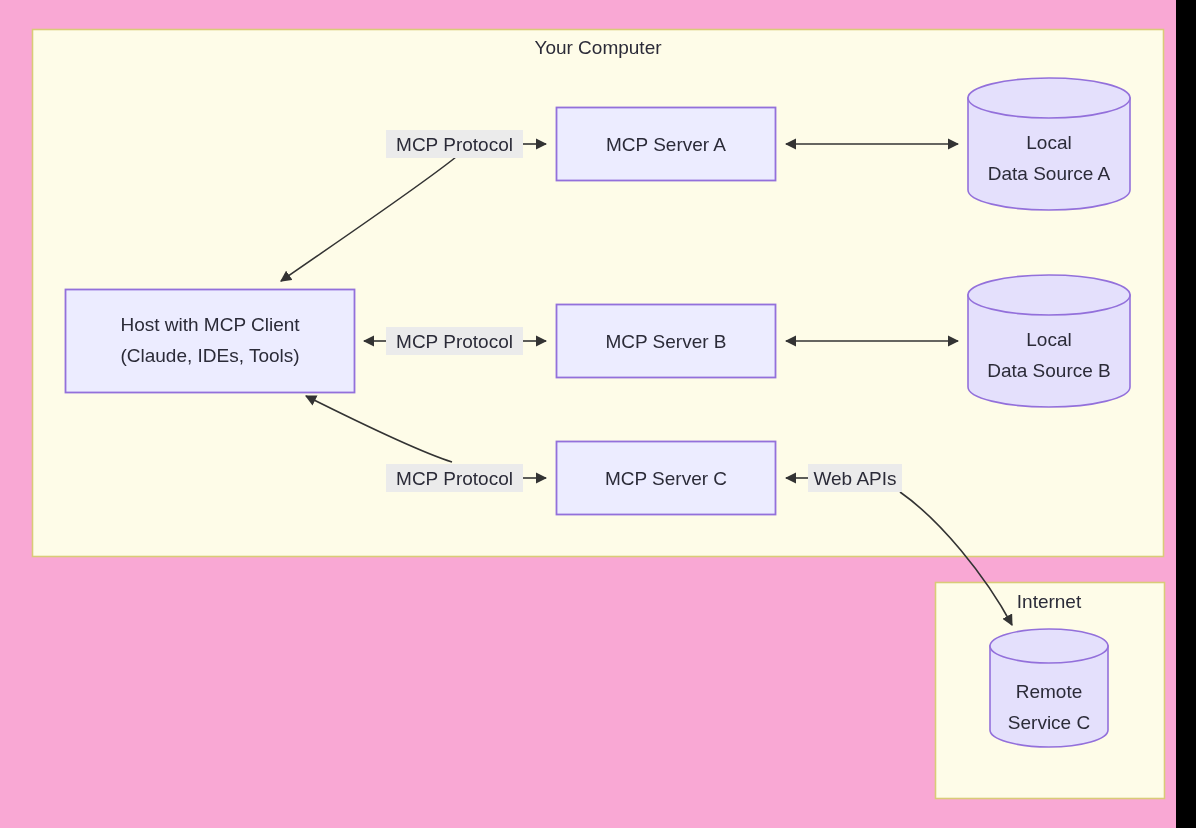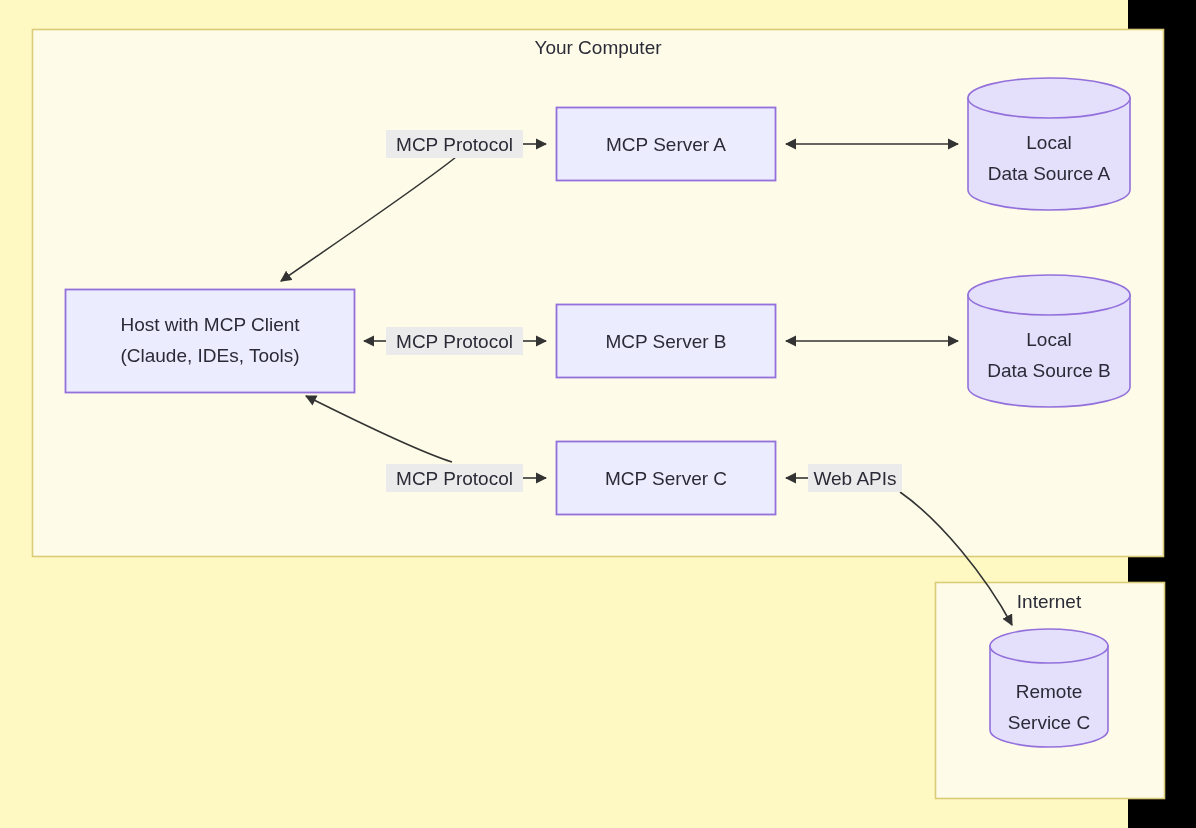--- a/index.html
+++ b/index.html
@@ -10,21 +10,22 @@
   body {
     width: 1196px;
     height: 828px;
     overflow: hidden;
     font-family: "Liberation Sans", sans-serif;
   }
   #diagram-root {
     position: relative;
     width: 1128px;
     height: 828px;
-    background: #fef9c3;
+    background: #f9a8d4;
+    padding-left: 48px;
   }
   #diagram-svg {
     position: absolute;
     top: 0;
     left: 0;
     width: 1196px;
     height: 828px;
     display: block;
   }
   .node-label, .group-title, .edge-label {

